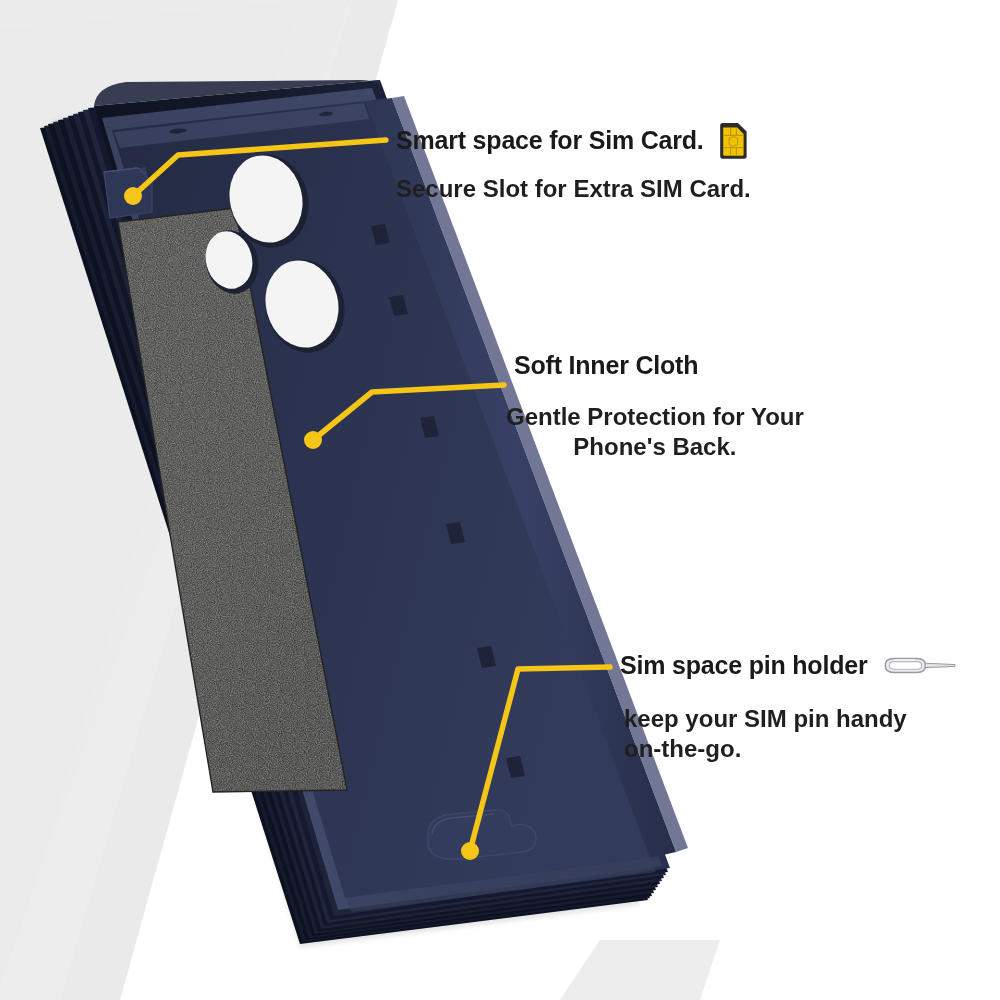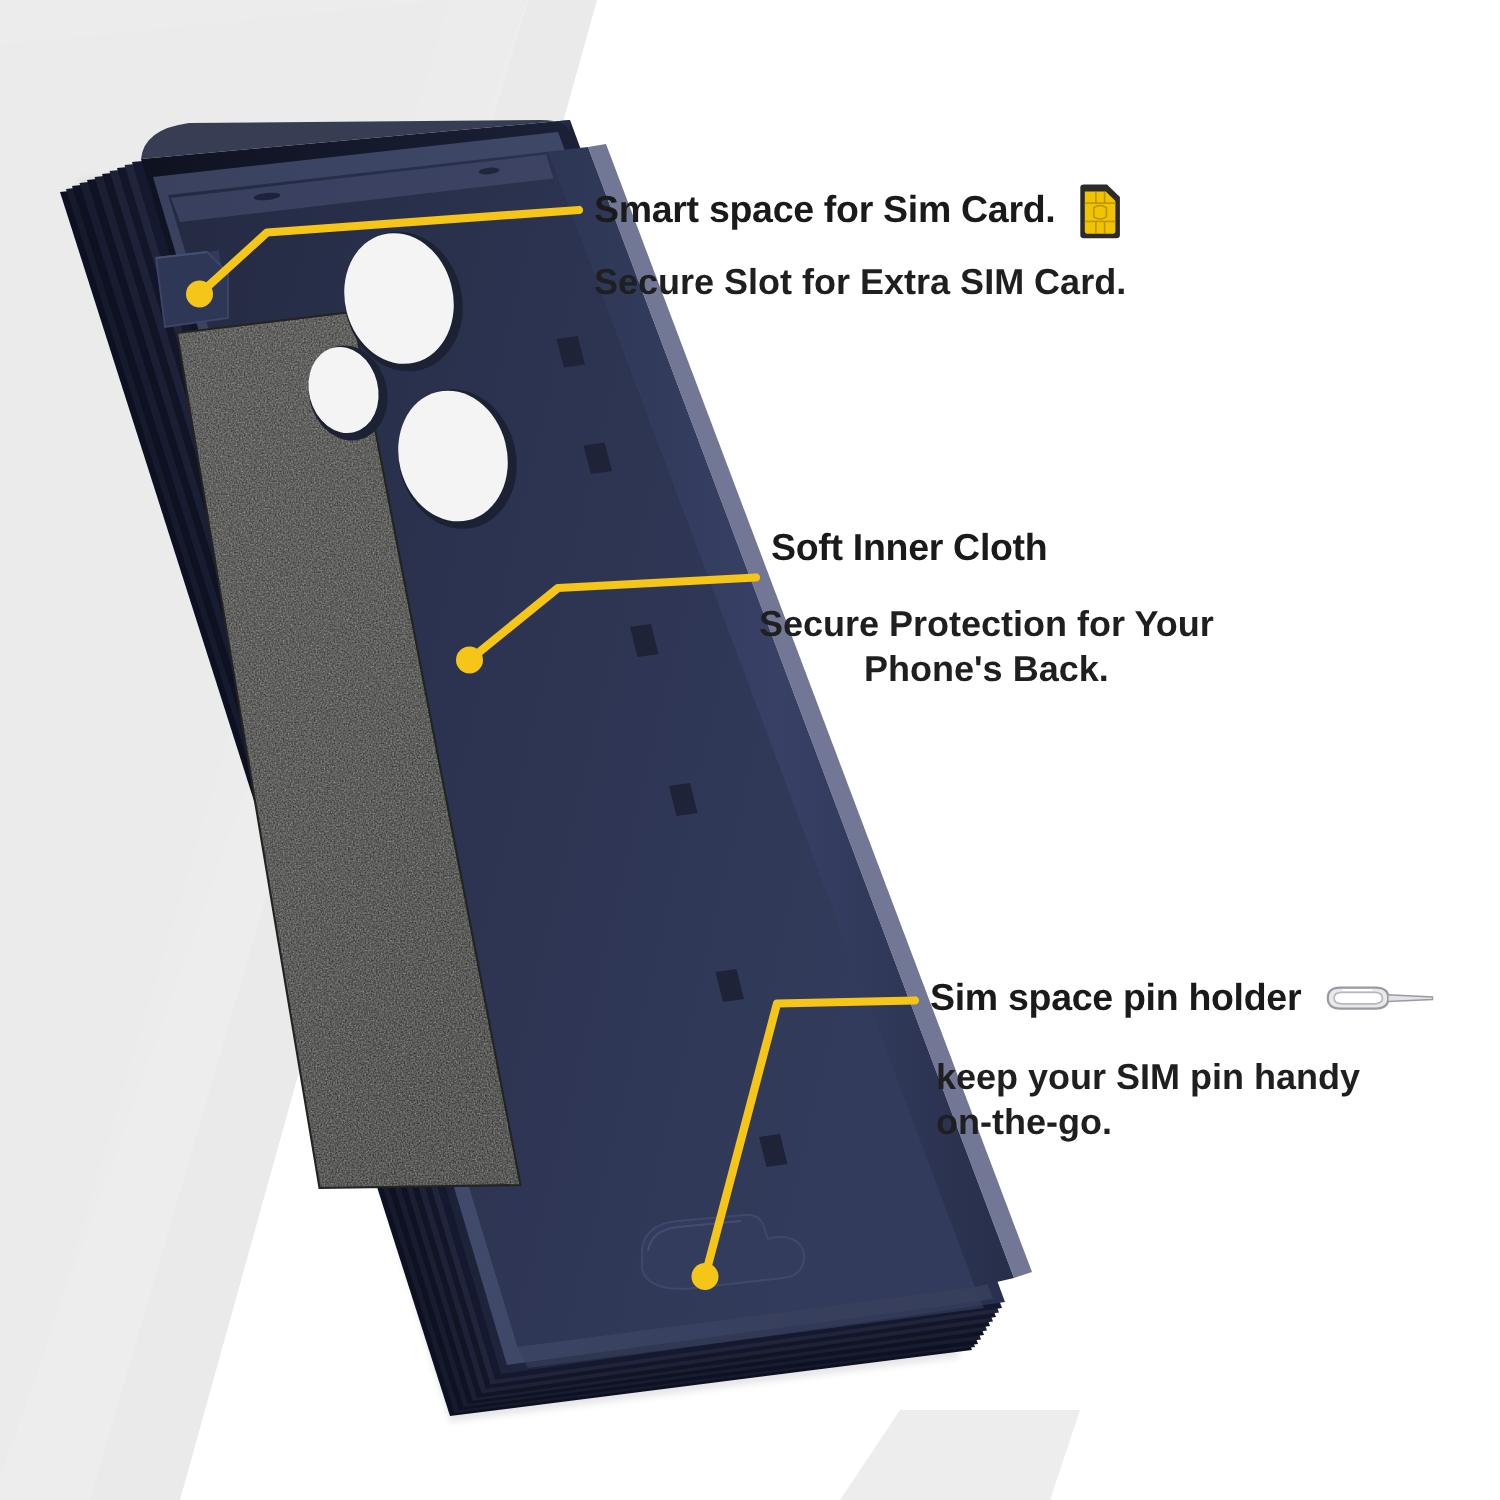--- a/index.html
+++ b/index.html
@@ -240,21 +240,21 @@
         </svg>
       </span>
     </div>
     <div class="callout-sub">Secure Slot for Extra SIM Card.</div>
   </div>
 
   <div class="callout" id="callout-cloth">
     <div class="callout-title-row">
       <span class="callout-title">Soft Inner Cloth</span>
     </div>
-    <div class="callout-sub">Secure Protection for Your
+    <div class="callout-sub">Gentle Protection for Your
 Phone's Back.</div>
   </div>
 
   <div class="callout" id="callout-pin">
     <div class="callout-title-row">
       <span class="callout-title">Sim space pin holder</span>
       <span class="icon-wrap">
         <svg width="78" height="26" viewBox="0 0 78 26">
           <path d="M12.5,5.4 L36,5.4 Q44.6,5.4 44.6,12.4 Q44.6,19.4 36,19.4 L12.5,19.4
                    Q4.2,19.4 4.2,12.4 Q4.2,5.4 12.5,5.4 Z" fill="#e9e9ec" stroke="#9a9aa2" stroke-width="1.5"></path>

